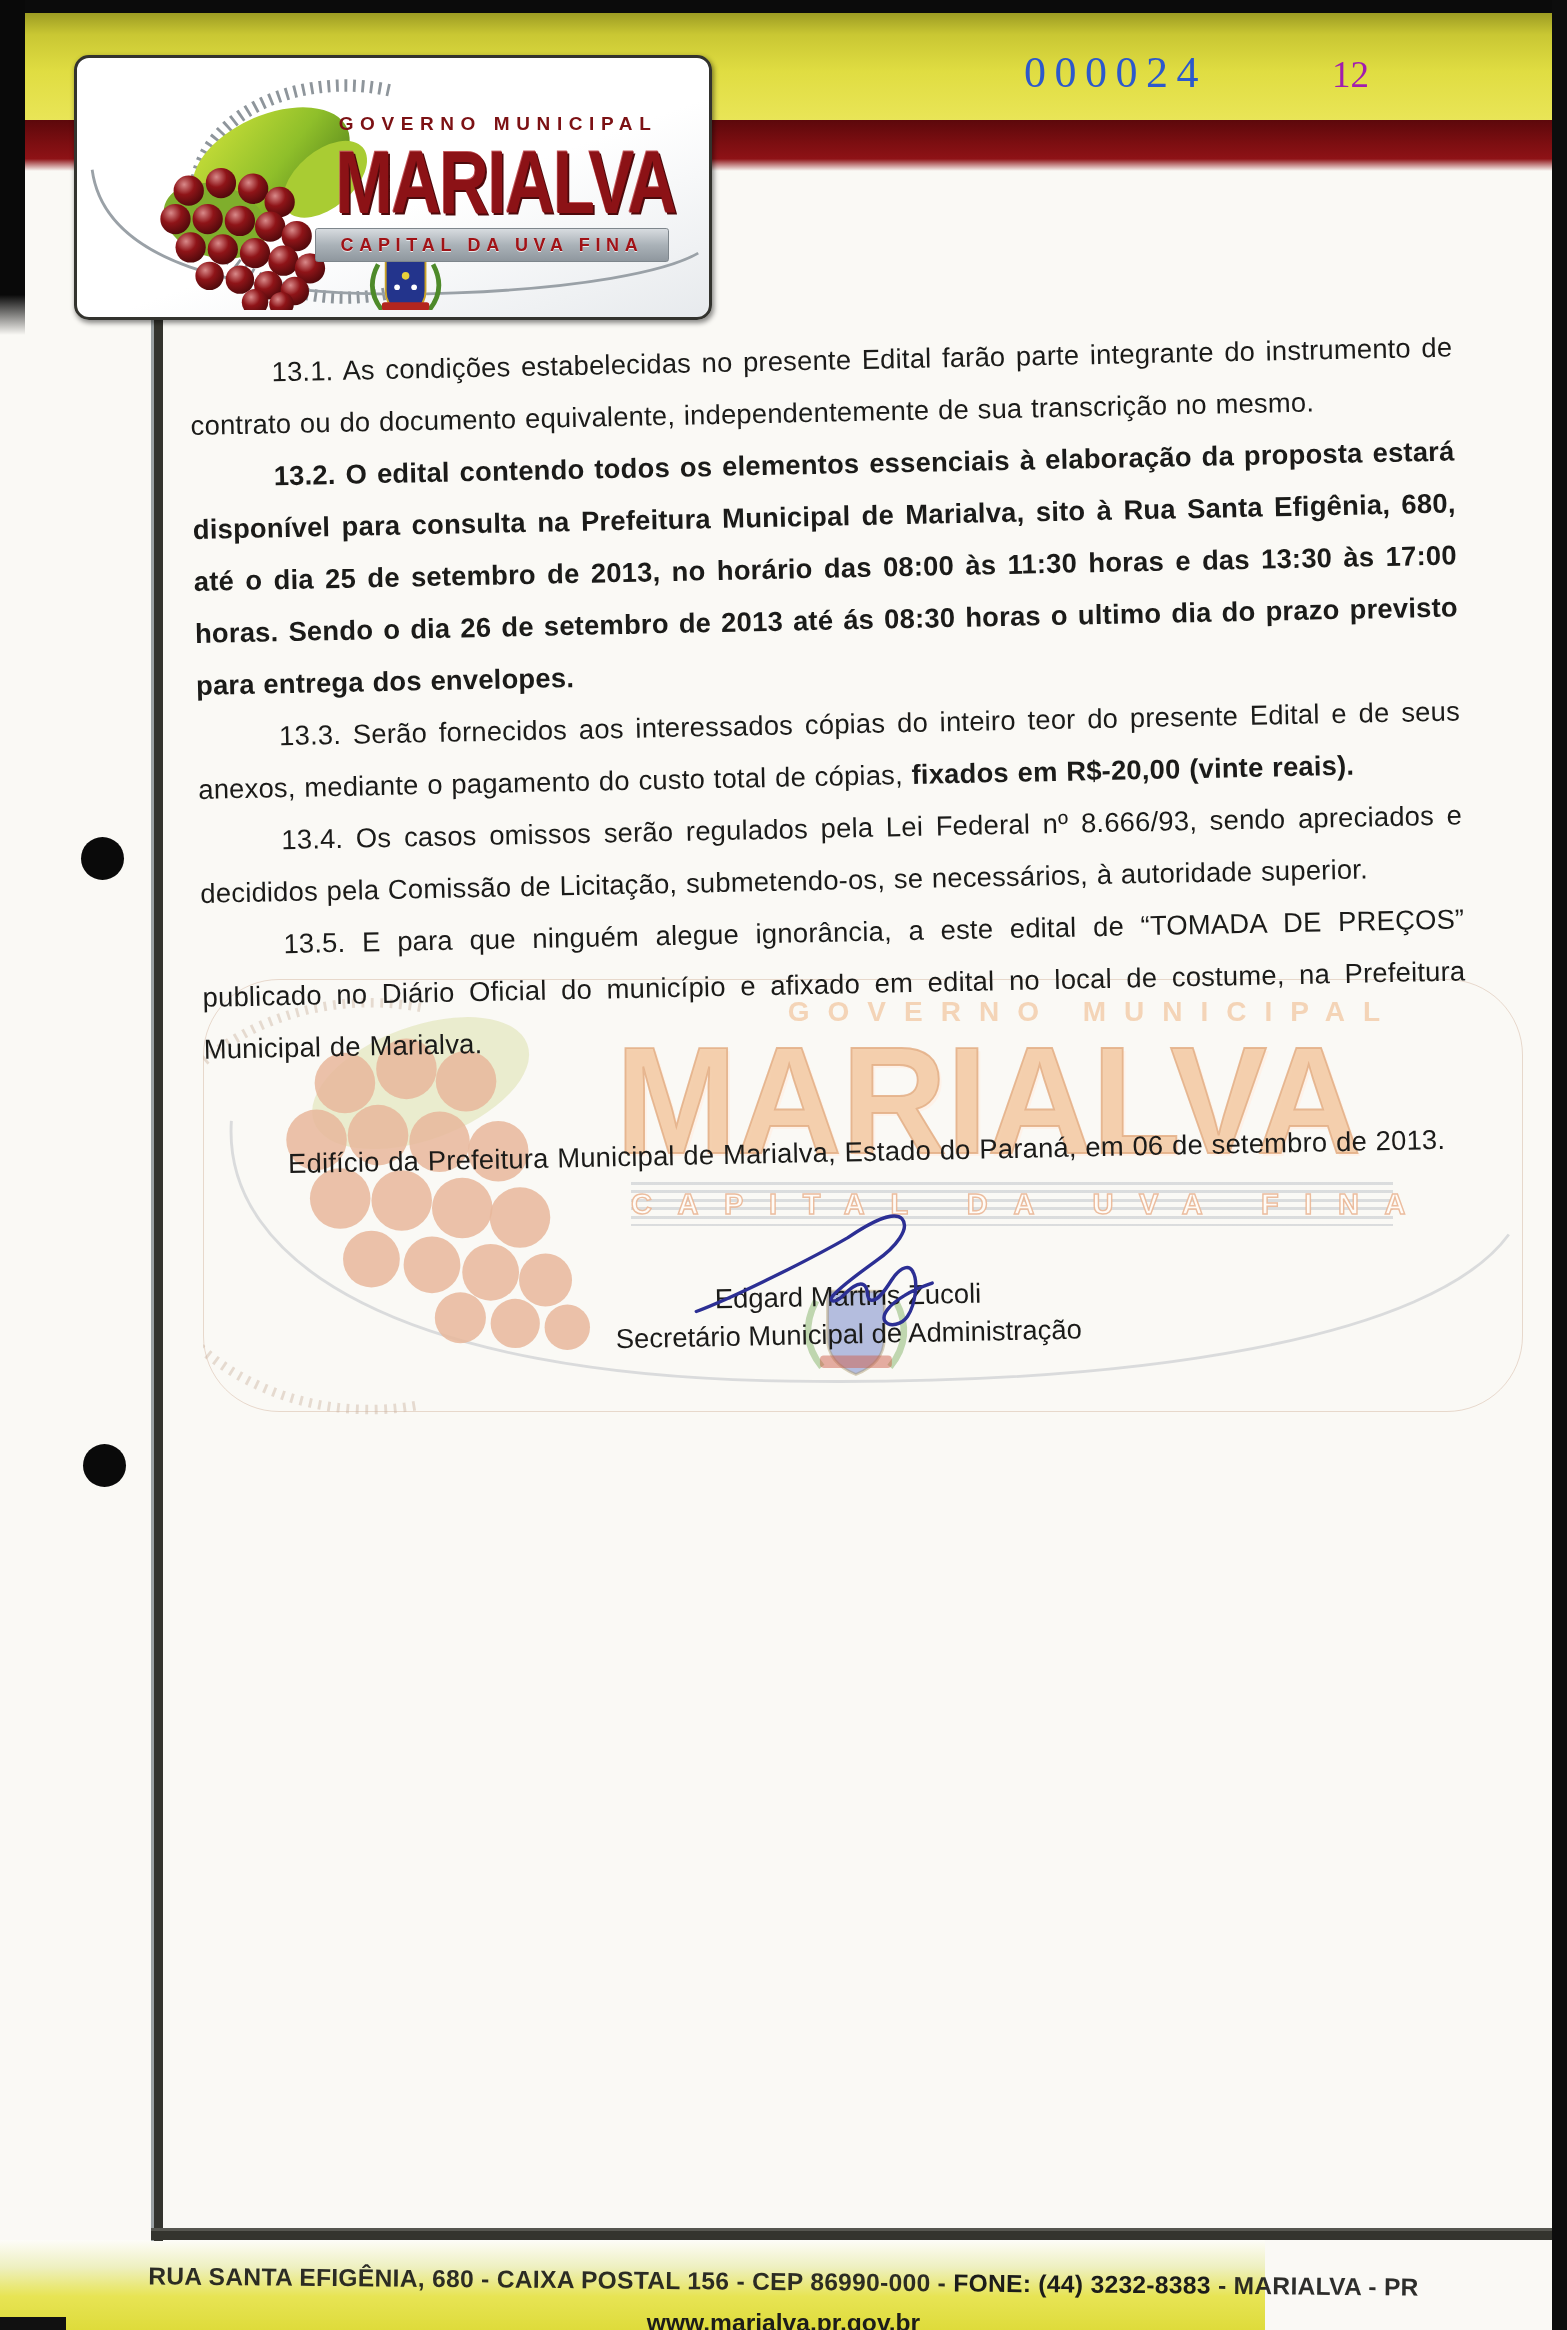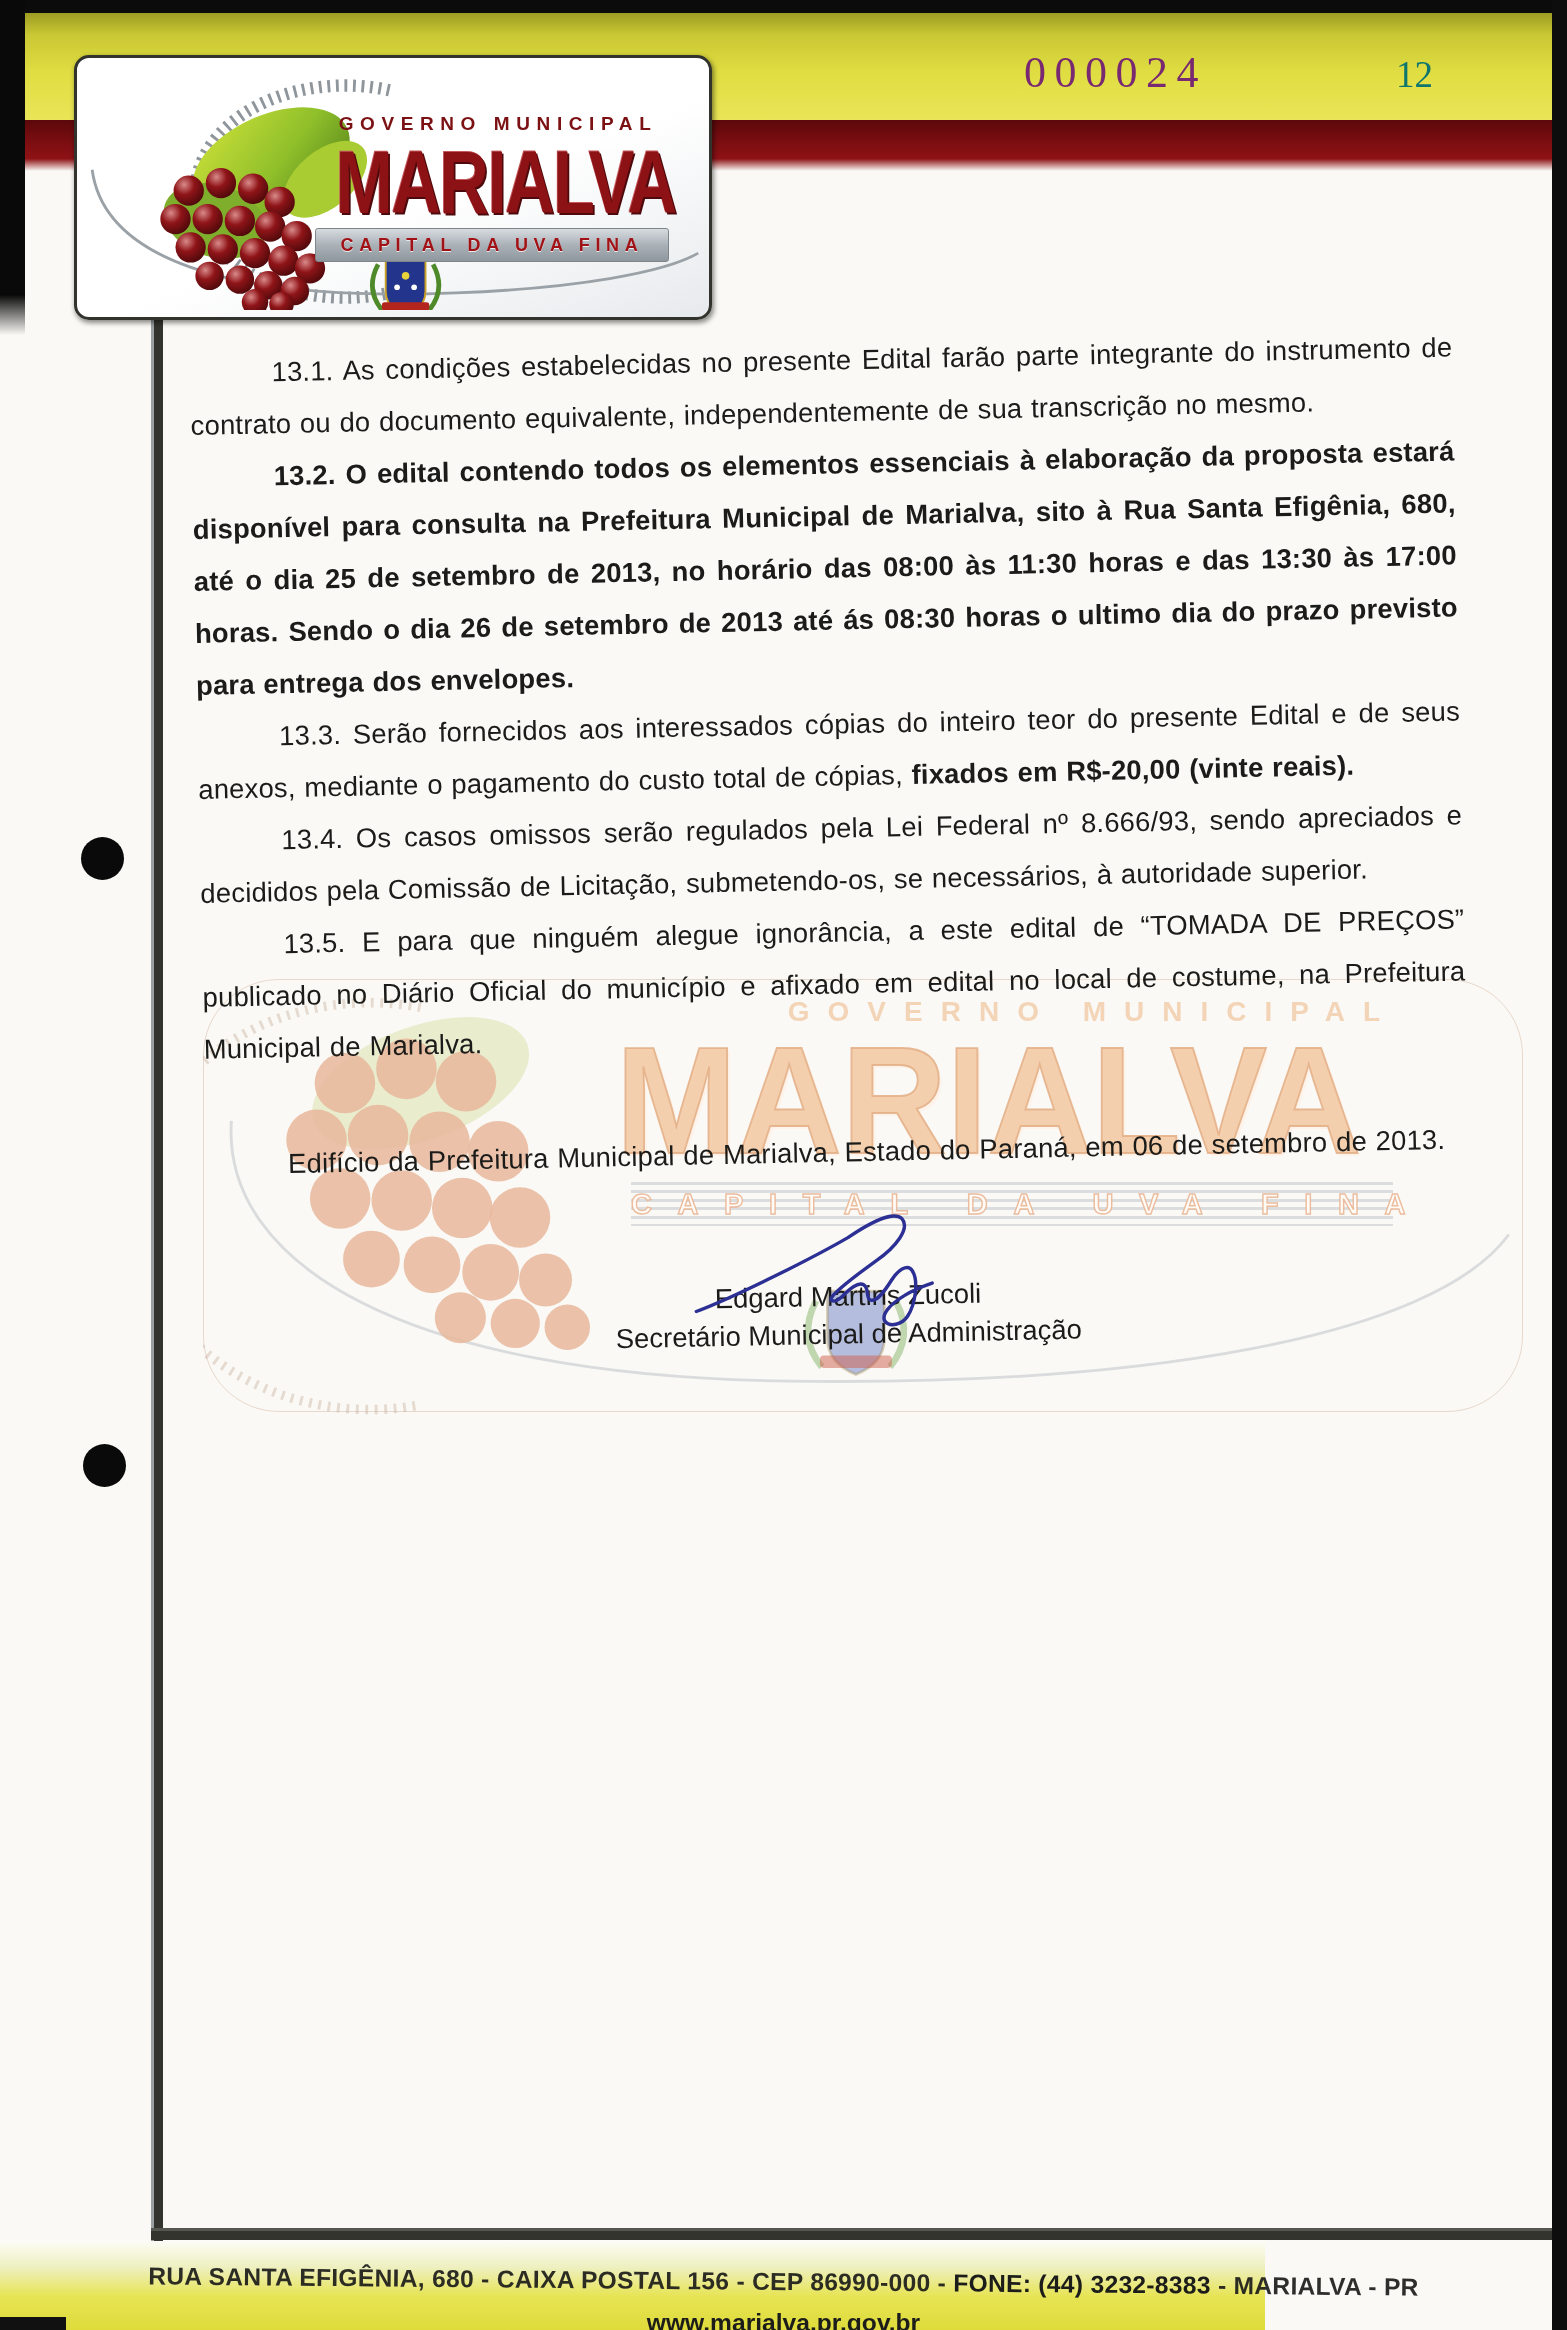--- a/index.html
+++ b/index.html
@@ -18,26 +18,26 @@
     position:absolute; left:0; top:13.2px; width:1567px; height:107px; z-index:1;
     background:linear-gradient(180deg,#9d9c23 0%,#c9c733 20%,#e0dd42 55%,#e9e557 100%);
   }
   .band-red {
     position:absolute; left:0; top:120px; width:1567px; height:51px; z-index:1;
     background:linear-gradient(180deg,#5c080b 0%,#7c0e11 45%,#8e1216 76%,rgba(247,244,238,0) 100%);
   }
   .stamp-number {
     position:absolute; left:1024px; top:47px; z-index:3;
     font-family:"Liberation Serif","DejaVu Serif",serif;
-    font-size:44px; letter-spacing:8.5px; color:#701a75; opacity:.92;text-align:right;
+    font-size:44px; letter-spacing:8.5px; color:#1d4ed8; opacity:.92;text-align:right;
   }
   .page-number {
-    position:absolute; left:1396px; top:53px; z-index:3;
+    position:absolute; left:1332px; top:53px; z-index:3;
     font-family:"Liberation Serif","DejaVu Serif",serif;
-    font-size:37px; color:#0f766e;
+    font-size:37px; color:#a21caf;
   }
   
   .logo-box {
     position:absolute; left:74px; top:55px; width:632px; height:259px; z-index:4;
     background:linear-gradient(160deg,#ffffff 55%,#e7eaed 100%);
     border:3.8px solid #33332e; border-radius:15px;
     box-shadow:1.9px 2.8px 5.7px rgba(0,0,0,.45);
   }
   .logo-art { position:absolute; left:0; top:0; }
   .logo-gov {

